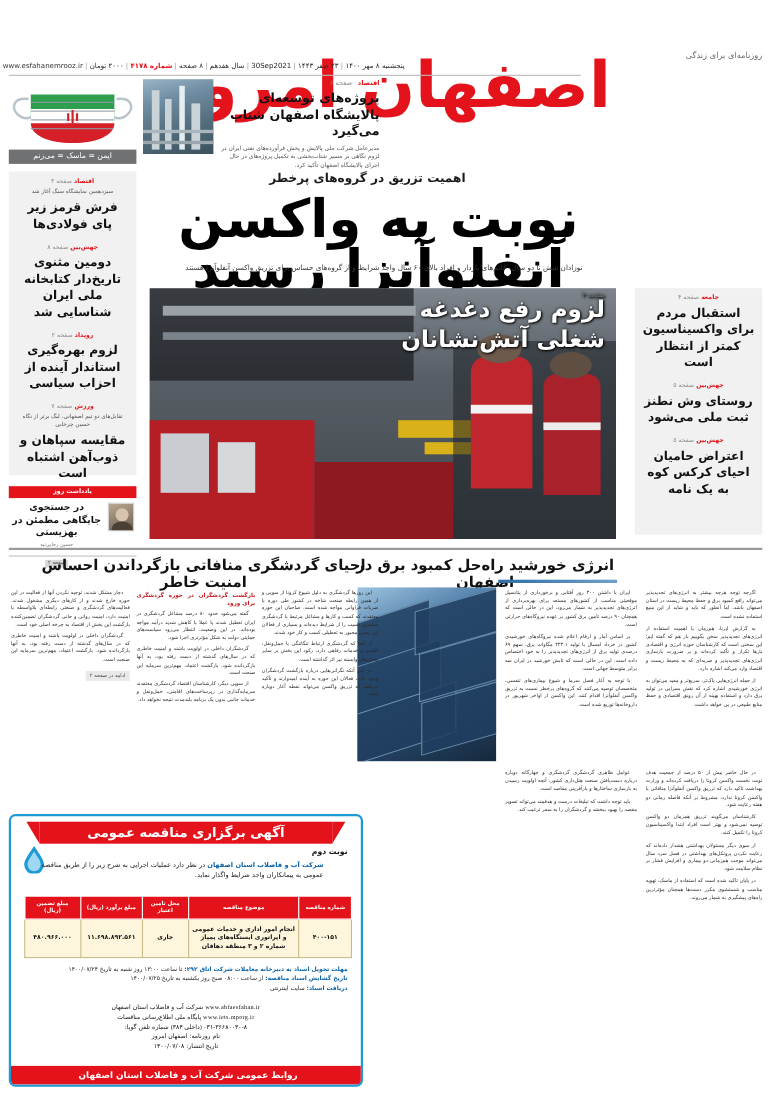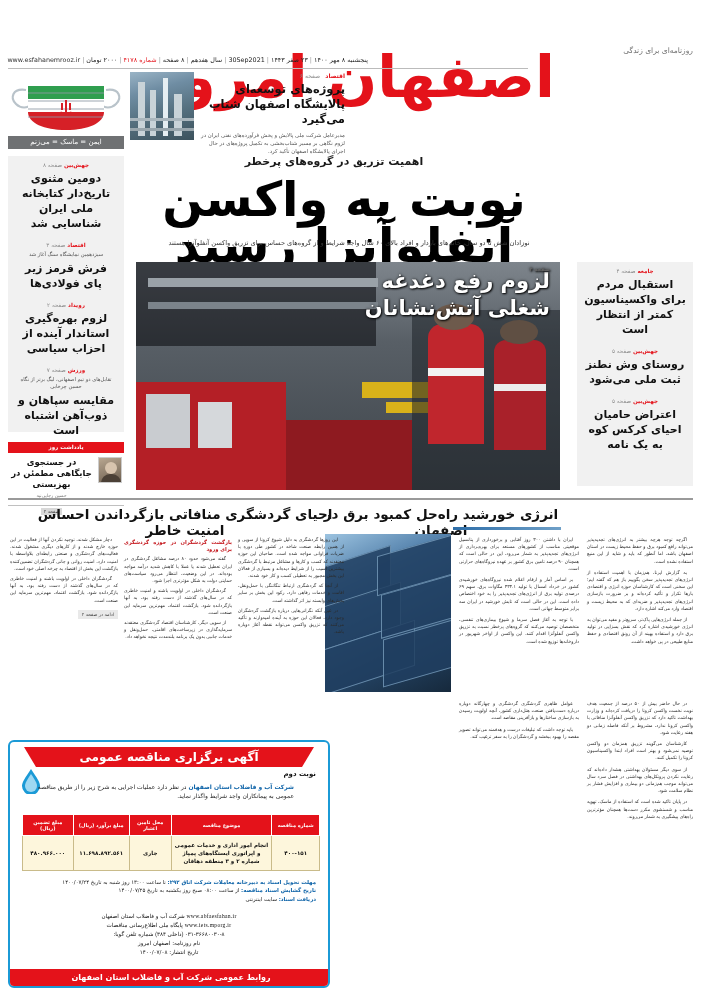--- a/index.html
+++ b/index.html
@@ -32,21 +32,21 @@
     white-space: nowrap;
     letter-spacing: -2px;
     overflow: hidden;
   }
   .dateline {
     position: absolute; top: 56px; left: 8px; width: 360px;
     font-size: 6.4px; color: #222; text-align: left; direction: rtl;
     white-space: nowrap;
   }
   .dateline .sep { color: #999; margin: 0 2px; }
-  .dateline .red { color: #e4121a; font-weight: normal; }
+  .dateline .red { color: #e4121a; font-weight: bold; }
   .dateline .site { color: #333; }
   .hrule-top {
     position: absolute; top: 68px; left: 8px; width: 520px; height: 1px; background: #bbb;
   }
 
   
   .maskbox { position: absolute; top: 72px; left: 8px; width: 116px; height: 78px; }
   .mask-svg { width: 116px; height: 62px; display: block; }
   .mask-caption {
     width: 116px; height: 13px; background: #6f7173; color: #fff;
@@ -278,32 +278,32 @@
     </div>
   </div>
 
   <div class="lead-kicker">اهمیت تزریق در گروه‌های پرخطر</div>
   <div class="lead-head">نوبت به واکسن آنفلوآنزا رسید</div>
   <div class="lead-dek">نوزادان شش تا دو سال، خانم‌های باردار و افراد بالای ۶۰ سال واجد شرایط و از گروه‌های حساس برای تزریق واکسن آنفلوآنزا هستند</div>
 
   <div class="sidebar sb-left">
     <div class="sb-item">
       <div class="sb-kicker">
+        <span>اقتصاد</span>
+        <span class="pg">صفحه ۳</span>
+      </div>
+      <div class="sb-over">سیزدهمین نمایشگاه سنگ آغاز شد</div>
+      <div class="sb-head">فرش قرمز زیر پای فولادی‌ها</div>
+    </div>
+    <div class="sb-item">
+      <div class="sb-kicker">
         <span>جهش‌بین</span>
         <span class="pg">صفحه ۸</span>
       </div>
       <div class="sb-head">دومین مثنوی تاریخ‌دار کتابخانه ملی ایران شناسایی شد</div>
-    </div>
-    <div class="sb-item">
-      <div class="sb-kicker">
-        <span>اقتصاد</span>
-        <span class="pg">صفحه ۳</span>
-      </div>
-      <div class="sb-over">سیزدهمین نمایشگاه سنگ آغاز شد</div>
-      <div class="sb-head">فرش قرمز زیر پای فولادی‌ها</div>
     </div>
     <div class="sb-item">
       <div class="sb-kicker">
         <span>رویداد</span>
         <span class="pg">صفحه ۲</span>
       </div>
       <div class="sb-head">لزوم بهره‌گیری استاندار آینده از احزاب سیاسی</div>
     </div>
     <div class="sb-item">
       <div class="sb-kicker">

